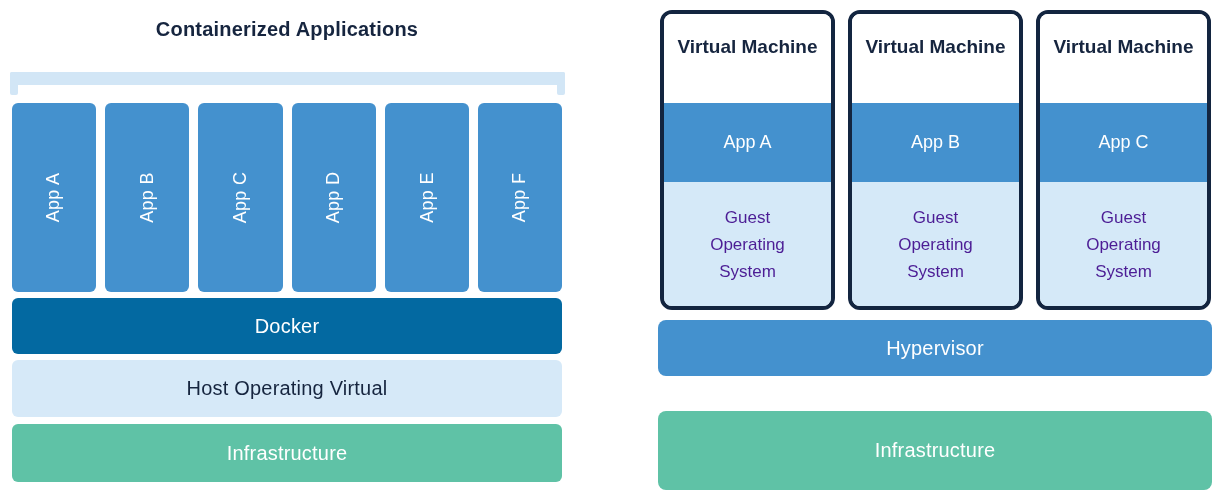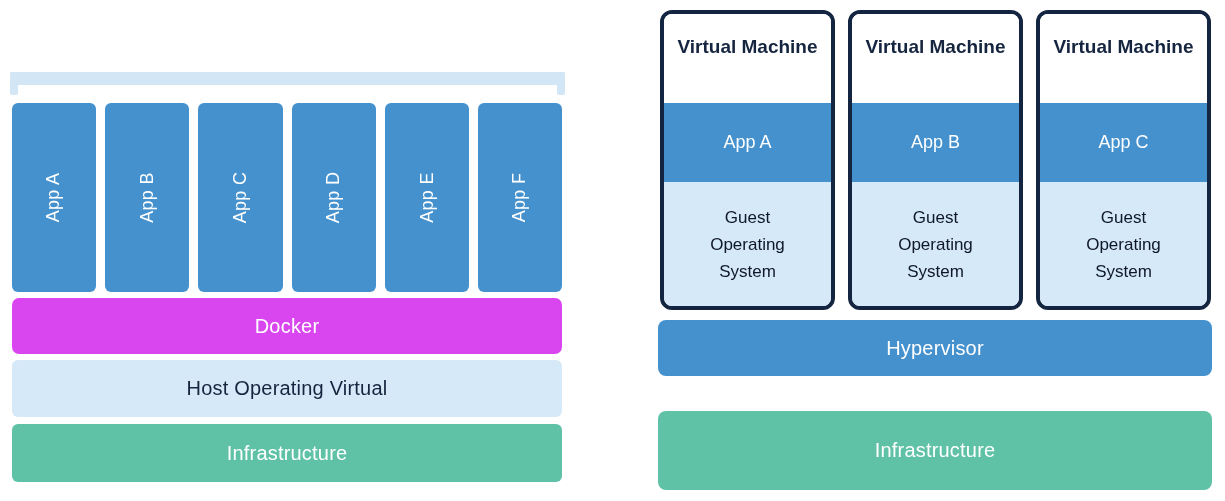--- a/index.html
+++ b/index.html
@@ -69,21 +69,21 @@
   .layer {
     position: absolute;
     left: 12px; width: 550px;
     border-radius: 6px;
     display: flex;
     align-items: center;
     justify-content: center;
     font-size: 20px;
     letter-spacing: .2px;
   }
-  .layer.blue  { background: #d946ef; color: #ffffff; border-radius: 7px; }
+  .layer.blue  { background: #0369a1; color: #ffffff; }
   .layer.light { background: #d6e9f8; color: #16253f; }
   .layer.green { background: #5fc2a6; color: #ffffff; }
   .layer-docker { top: 298px; height: 56px; }
   .layer-host   { top: 360px; height: 57px; }
   .layer-infra-left { top: 424px; height: 58px; }
 
   
   .vm-card {
     position: absolute;
     top: 10px; width: 175px; height: 300px;
@@ -117,21 +117,21 @@
     color: #ffffff;
     font-size: 18px;
   }
   .vm-os {
     flex: 1;
     background: #d5e9f8;
     display: flex;
     align-items: center;
     justify-content: center;
     text-align: center;
-    color: #0f172a;
+    color: #4c1d95;
     font-size: 17px;
     line-height: 27px;
   }
   .vm-os span { display: block; width: 110px; }
 
   .rlayer {
     position: absolute;
     left: 658px; width: 554px;
     border-radius: 8px;
     display: flex;
@@ -142,20 +142,21 @@
     color: #ffffff;
   }
   .rlayer-hypervisor { top: 320px; height: 56px; background: #4491ce; }
   .rlayer-infra      { top: 411px; height: 79px; background: #5fc2a6; }
 </style>
 </head>
 <body>
 
 <div class="stage">
 
+  <div class="left-title">Containerized Applications</div>
 
   <div class="bracket">
     <div class="bracket-bar"></div>
     <div class="bracket-leg left"></div>
     <div class="bracket-leg right"></div>
   </div>
 
   <div class="columns">
     <div class="app-col">
       <span>App A</span>

